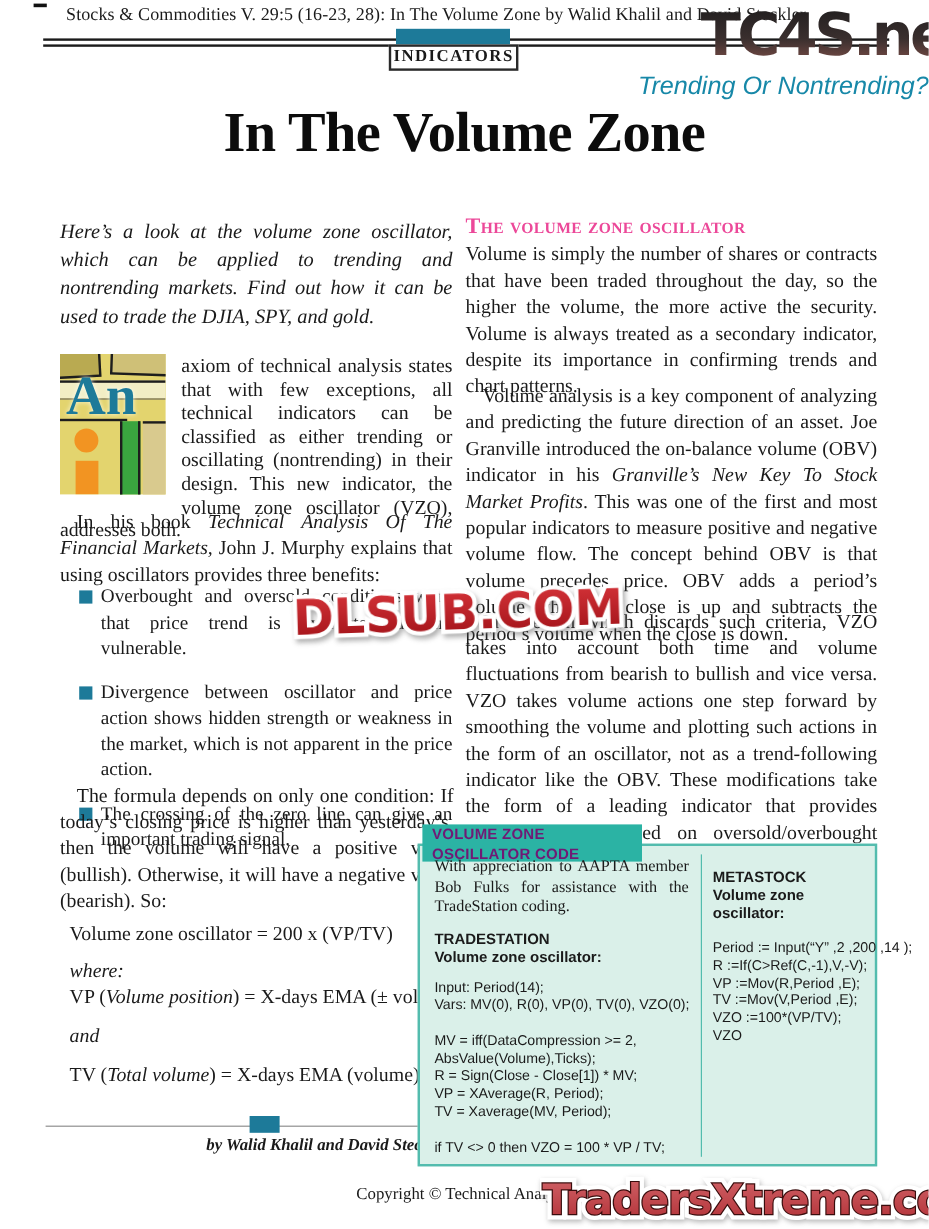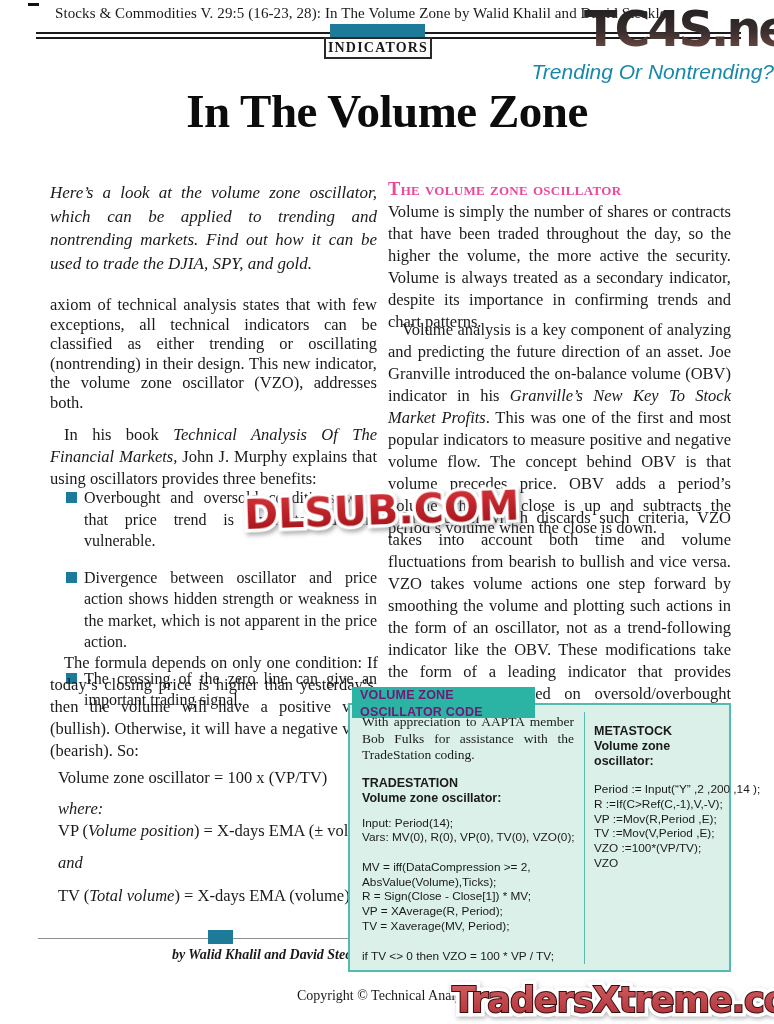--- a/index.html
+++ b/index.html
@@ -94,20 +94,31 @@
         <stop offset="0.55" stop-color="#3a2f2e"></stop>
         <stop offset="1" stop-color="#8a554e"></stop>
       </linearGradient>
     </defs>
     <text x="0" y="46" fill="url(#g-top)">TC4S.net</text>
   </svg>
 
   <div class="lcol-intro just">Here’s a look at the volume zone oscillator, which can be applied to trending and nontrending markets. Find out how it can be used to trade the DJIA, SPY, and gold.</div>
 
   <div class="lead-block">
+    <div class="art">
+      <div class="tl"></div>
+      <div class="tr"></div>
+      <div class="band"></div>
+      <div class="mid-line"></div>
+      <div class="green"></div>
+      <div class="tan-br"></div>
+      <div class="dot"></div>
+      <div class="bar"></div>
+      <span class="dropcap">An</span>
+    </div>
     <div class="lead-text just">axiom of technical analysis states that with few exceptions, all technical indicators can be classified as either trending or oscillating (nontrending) in their design. This new indicator, the volume zone oscillator (VZO), addresses both.</div>
   </div>
 
   <p class="book-para body-text just"><span>In his book </span><span class="it">Technical Analysis Of The Financial Markets,</span><span> John J. Murphy explains that using oscillators provides three benefits:</span></p>
 
   <div class="bullets">
     <div class="bullet just">
       <span class="sq"></span>
       <span>Overbought and oversold conditions warn that price trend is overextended and vulnerable.</span>
     </div>
@@ -116,21 +127,21 @@
       <span>Divergence between oscillator and price action shows hidden strength or weakness in the market, which is not apparent in the price action.</span>
     </div>
     <div class="bullet just">
       <span class="sq"></span>
       <span>The crossing of the zero line can give an important trading signal.</span>
     </div>
   </div>
 
   <p class="formula-intro body-text just">The formula depends on only one condition: If today’s closing price is higher than yesterday’s, then the volume will have a positive value (bullish). Otherwise, it will have a negative value (bearish). So:</p>
 
-  <div class="formula-line" style="top:768px;">Volume zone oscillator = 100 x (VP/TV)</div>
+  <div class="formula-line" style="top:768px;">Volume zone oscillator = 200 x (VP/TV)</div>
   <div class="formula-line it" style="top:799px;">where:</div>
   <div class="formula-line" style="top:821px;"><span>VP (</span><span class="it">Volume position</span><span>) = X-days EMA (± volume)</span></div>
   <div class="formula-line it" style="top:853px;">and</div>
   <div class="formula-line" style="top:886px;"><span>TV (</span><span class="it">Total volume</span><span>) = X-days EMA (volume)</span></div>
 
   <div class="byline-rule"></div>
   <div class="byline-block"></div>
   <div class="byline">by Walid Khalil and David Steckler</div>
 
   <div class="rcol-heading">The volume zone oscillator</div>

